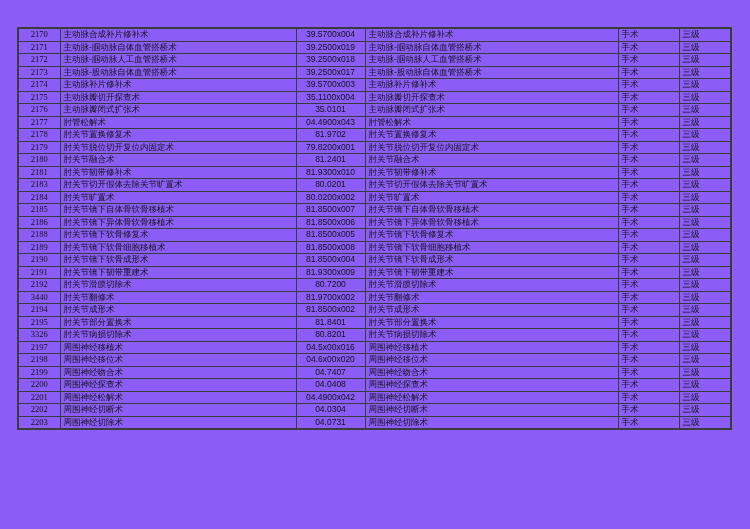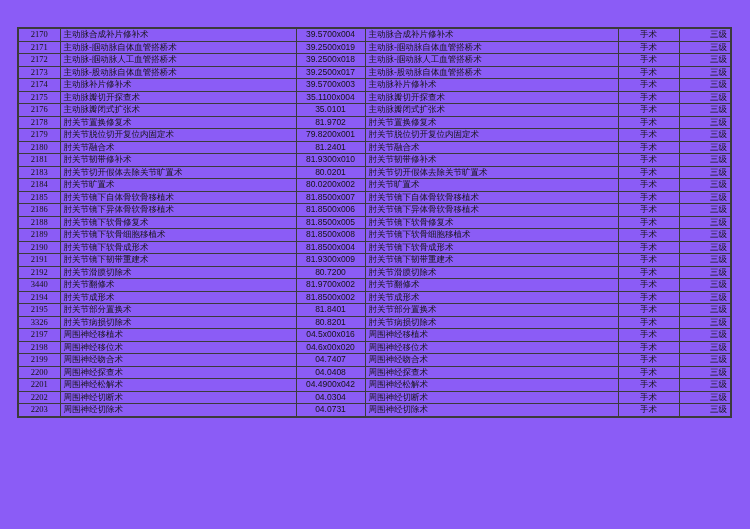--- a/index.html
+++ b/index.html
@@ -31,22 +31,22 @@
     height: 11.5px;
     padding: 0 3px;
     color: #141414;
     white-space: nowrap;
     overflow: hidden;
   }
   td.c0 { text-align: center; font-family: "Liberation Serif", serif; }
   td.c1 { text-align: left; }
   td.c2 { text-align: center; font-family: "Liberation Sans", sans-serif; font-size: 8.5px; }
   td.c3 { text-align: left; }
-  td.c4 { text-align: center; }
-  td.c5 { text-align: right; }
+  td.c4 { }
+  td.c5 { text-align: left; }
 </style>
 </head>
 <body>
 
 <div class="page">
   <table class="proc">
     <colgroup>
         <col style="width: 42px;">
         <col style="width: 236px;">
         <col style="width: 69px;">
@@ -105,20 +105,28 @@
         </tr>
         <tr>
           <td class="c0">2176</td>
           <td class="c1">主动脉瓣闭式扩张术</td>
           <td class="c2">35.0101</td>
           <td class="c3">主动脉瓣闭式扩张术</td>
           <td class="c4">手术</td>
           <td class="c5">三级</td>
         </tr>
         <tr>
+          <td class="c0">2177</td>
+          <td class="c1">肘管松解术</td>
+          <td class="c2">04.4900x043</td>
+          <td class="c3">肘管松解术</td>
+          <td class="c4">手术</td>
+          <td class="c5">三级</td>
+        </tr>
+        <tr>
           <td class="c0">2178</td>
           <td class="c1">肘关节置换修复术</td>
           <td class="c2">81.9702</td>
           <td class="c3">肘关节置换修复术</td>
           <td class="c4">手术</td>
           <td class="c5">三级</td>
         </tr>
         <tr>
           <td class="c0">2179</td>
           <td class="c1">肘关节脱位切开复位内固定术</td>

